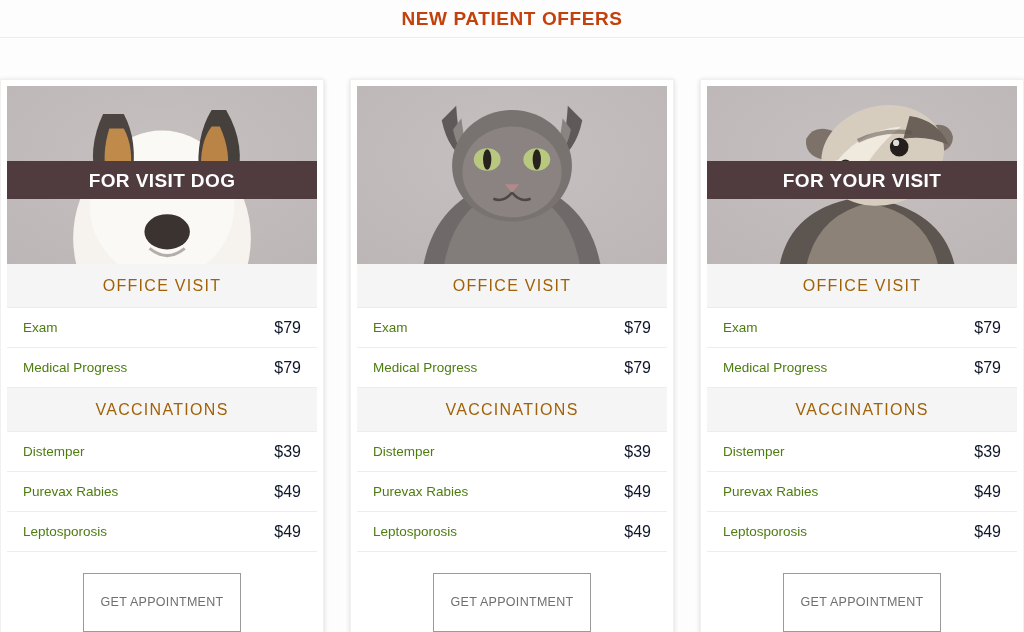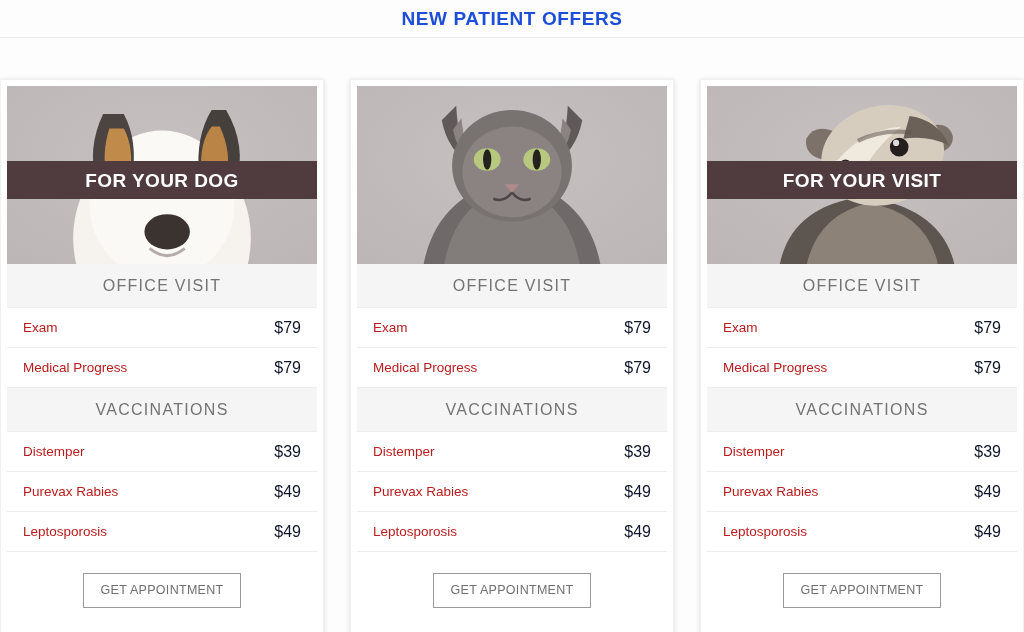--- a/index.html
+++ b/index.html
@@ -23,21 +23,21 @@
     display: flex;
     align-items: center;
     justify-content: center;
     background: #fdfdfd;
   }
 
   .page-title {
     font-size: 19px;
     font-weight: bold;
     letter-spacing: 0.6px;
-    color: #1d4ed8;
+    color: #c2410c;
     text-align: center;
     line-height: 1;
   }
 
   
   .cards-row {
     display: flex;
     gap: 26px;
     padding: 41px 0 0 0;
     align-items: flex-start;
@@ -97,37 +97,37 @@
     height: 44px;
     display: flex;
     align-items: center;
     justify-content: center;
     border-bottom: 1px solid #ededed;
   }
 
   .section-header-label {
     font-size: 16px;
     letter-spacing: 1.3px;
-    color: #737373;
+    color: #a16207;
     line-height: 1;
   }
 
   
   .price-row {
     height: 40px;
     display: flex;
     align-items: center;
     justify-content: space-between;
     padding: 0 16px;
     border-bottom: 1px solid #ededed;
   }
 
   .price-row-name {
     font-size: 13.5px;
-    color: #b91c1c;
+    color: #4d7c0f;
     white-space: nowrap;
     overflow: hidden;
     text-overflow: ellipsis;
     text-align: center;
   }
 
   .price-row-value {
     font-size: 16px;
     color: #0f172a;
     white-space: nowrap;
@@ -142,21 +142,21 @@
     padding: 21px 0 24px 0;
   }
 
   .cta-button {
     border: 1px solid #9a9a9a;
     background: #ffffff;
     color: #6f6f6f;
     font-family: "Liberation Sans", sans-serif;
     font-size: 12.5px;
     letter-spacing: 0.3px;
-    padding: 10px 16px;
+    padding: 22px 16px;
     cursor: pointer;
     line-height: 1;
     white-space: nowrap;
   }
 </style>
 </head>
 <body>
 
 <div class="page-header">
   <h1 class="page-title">NEW PATIENT OFFERS</h1>
@@ -182,21 +182,21 @@
       <path d="M206 42 q12 26 6 50 q-14 6 -24 -6 q-2 -28 10 -44z" fill="#b98445"></path>
       <ellipse cx="118" cy="95" rx="14" ry="15" fill="#2b2522"></ellipse>
       <ellipse cx="114" cy="91" rx="4.5" ry="5" fill="#ffffff" opacity="0.8"></ellipse>
       <ellipse cx="190" cy="92" rx="14" ry="15" fill="#2b2522"></ellipse>
       <ellipse cx="186" cy="88" rx="4.5" ry="5" fill="#ffffff" opacity="0.8"></ellipse>
       <ellipse cx="155" cy="144" rx="22" ry="17" fill="#3a3330"></ellipse>
       <path d="M138 160 q17 14 34 0" stroke="#6d625c" stroke-width="3" fill="none" opacity="0.5"></path>
           </g>
         </svg>
       <div class="hero-banner">
-        <span class="hero-banner-label">FOR YOUR DOG</span>
+        <span class="hero-banner-label">FOR VISIT DOG</span>
       </div>
     </div>
     <div class="card-body">
         <div class="section-header">
           <span class="section-header-label">OFFICE VISIT</span>
         </div>
         <div class="price-row">
           <span class="price-row-name">Exam</span>
           <span class="price-row-value">$79</span>
         </div>

